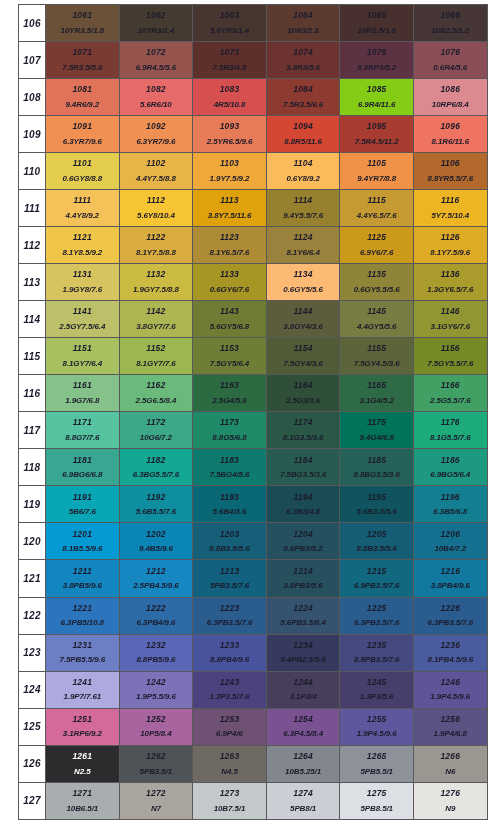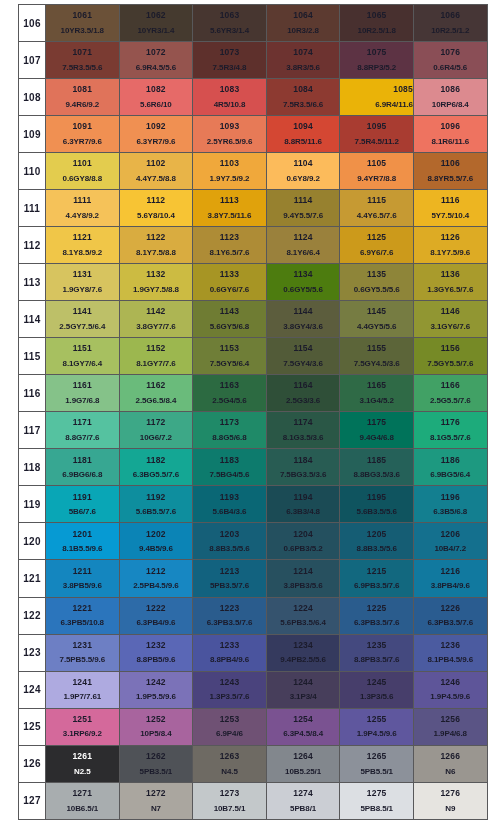--- a/index.html
+++ b/index.html
@@ -13,20 +13,21 @@
     height: 824px;
     font-family: "Liberation Sans", sans-serif;
     overflow: hidden;
   }
   #chart-root {
     width: 424px;
     height: 824px;
     position: relative;
     box-sizing: border-box;
     padding: 4px 2px 12px 18px;
+    font-style: italic;
   }
   table.color-table {
     border-collapse: collapse;
     table-layout: fixed;
     width: 469px;
     height: 816px;
   }
   table.color-table td {
     padding: 0;
     margin: 0;
@@ -137,21 +138,21 @@
             <span class="swatch-notation txt-dark">5.6R6/10</span>
           </td>
           <td class="swatch" style="background-color: rgb(214, 80, 79);">
             <span class="swatch-code txt-dark">1083</span>
             <span class="swatch-notation txt-dark">4R5/10.8</span>
           </td>
           <td class="swatch" style="background-color: rgb(141, 58, 49);">
             <span class="swatch-code txt-dark">1084</span>
             <span class="swatch-notation txt-dark">7.5R3.5/6.6</span>
           </td>
-          <td class="swatch" style="background-color: #eab308; text-align: right;">
+          <td class="swatch" style="background-color: #84cc16;">
             <span class="swatch-code txt-dark">1085</span>
             <span class="swatch-notation txt-dark">6.9R4/11.6</span>
           </td>
           <td class="swatch" style="background-color: rgb(220, 138, 143);">
             <span class="swatch-code txt-dark">1086</span>
             <span class="swatch-notation txt-dark">10RP6/8.4</span>
           </td>
         </tr>
         <tr>
           <td class="row-label">109</td>
@@ -268,21 +269,21 @@
             <span class="swatch-notation txt-dark">1.9GY8/7.6</span>
           </td>
           <td class="swatch" style="background-color: rgb(204, 187, 66);">
             <span class="swatch-code txt-dark">1132</span>
             <span class="swatch-notation txt-dark">1.9GY7.5/8.8</span>
           </td>
           <td class="swatch" style="background-color: rgb(167, 149, 36);">
             <span class="swatch-code txt-dark">1133</span>
             <span class="swatch-notation txt-dark">0.6GY6/7.6</span>
           </td>
-          <td class="swatch" style="background-color: #4d7c0f; text-align: center;">
+          <td class="swatch" style="background-color: #fdba74; text-align: center;">
             <span class="swatch-code txt-dark">1134</span>
             <span class="swatch-notation txt-dark">0.6GY5/5.6</span>
           </td>
           <td class="swatch" style="background-color: rgb(142, 133, 57);">
             <span class="swatch-code txt-dark">1135</span>
             <span class="swatch-notation txt-dark">0.6GY5.5/5.6</span>
           </td>
           <td class="swatch" style="background-color: rgb(169, 155, 44);">
             <span class="swatch-code txt-dark">1136</span>
             <span class="swatch-notation txt-dark">1.3GY6.5/7.6</span>

